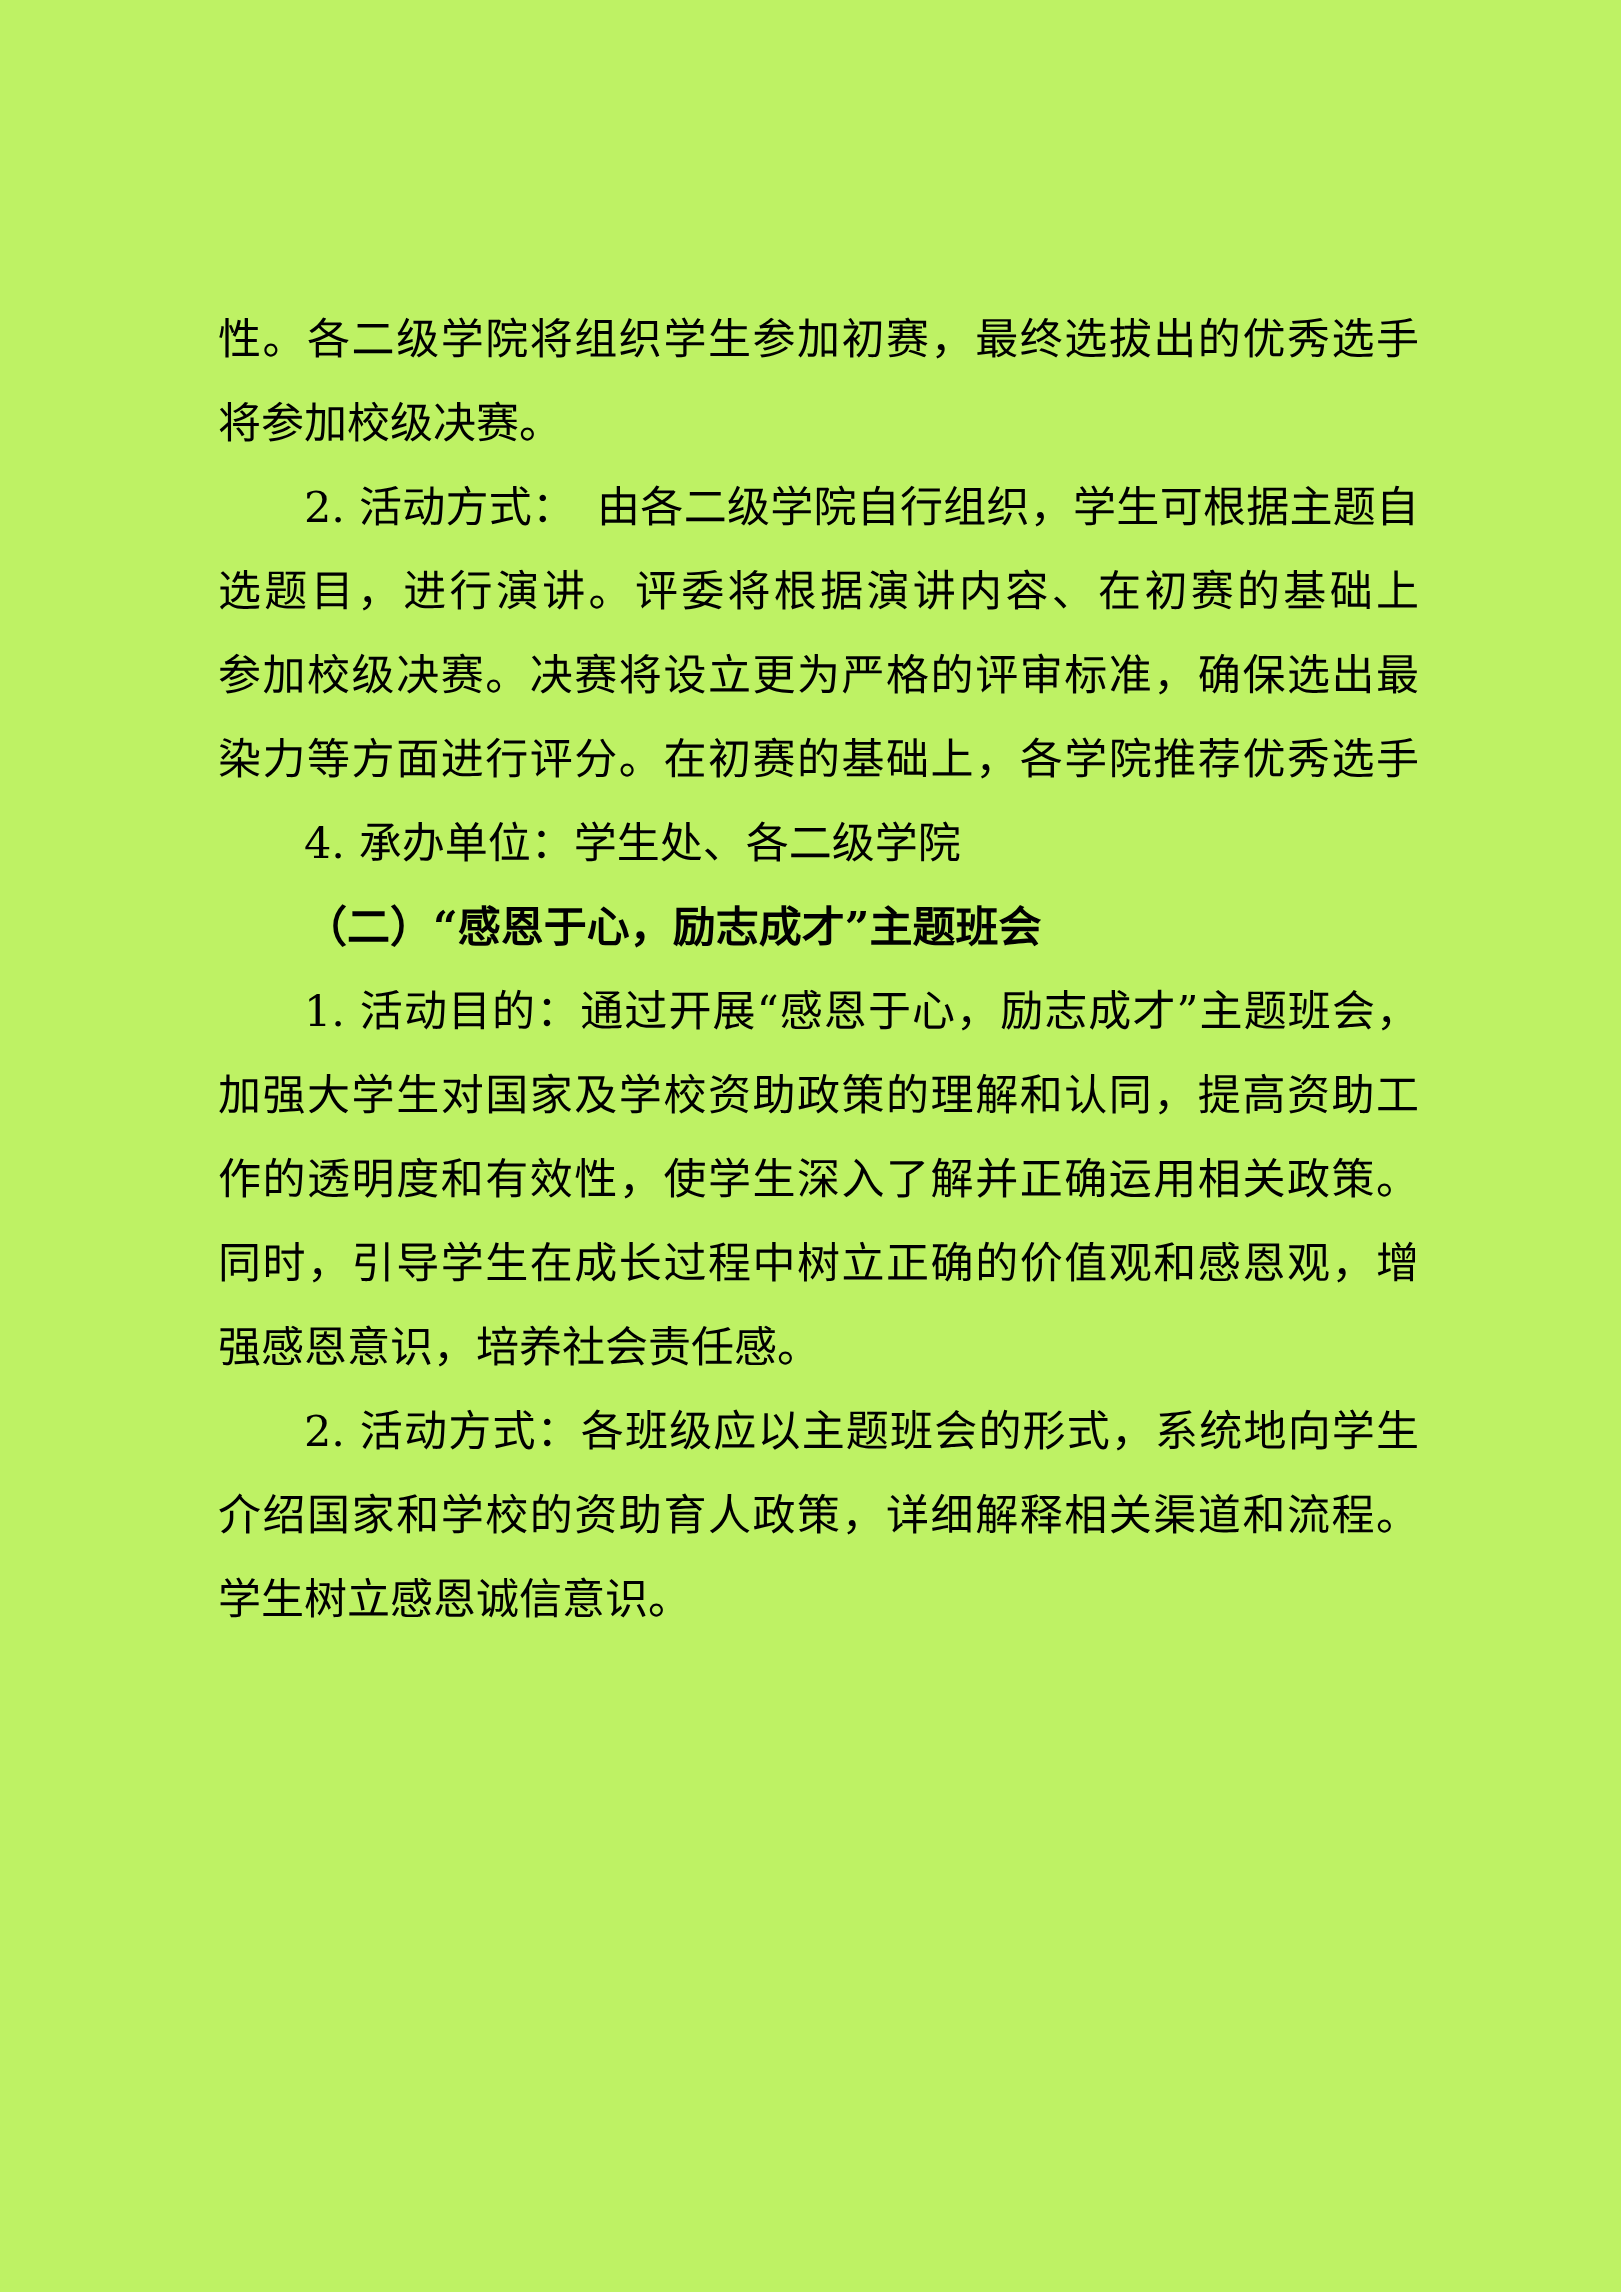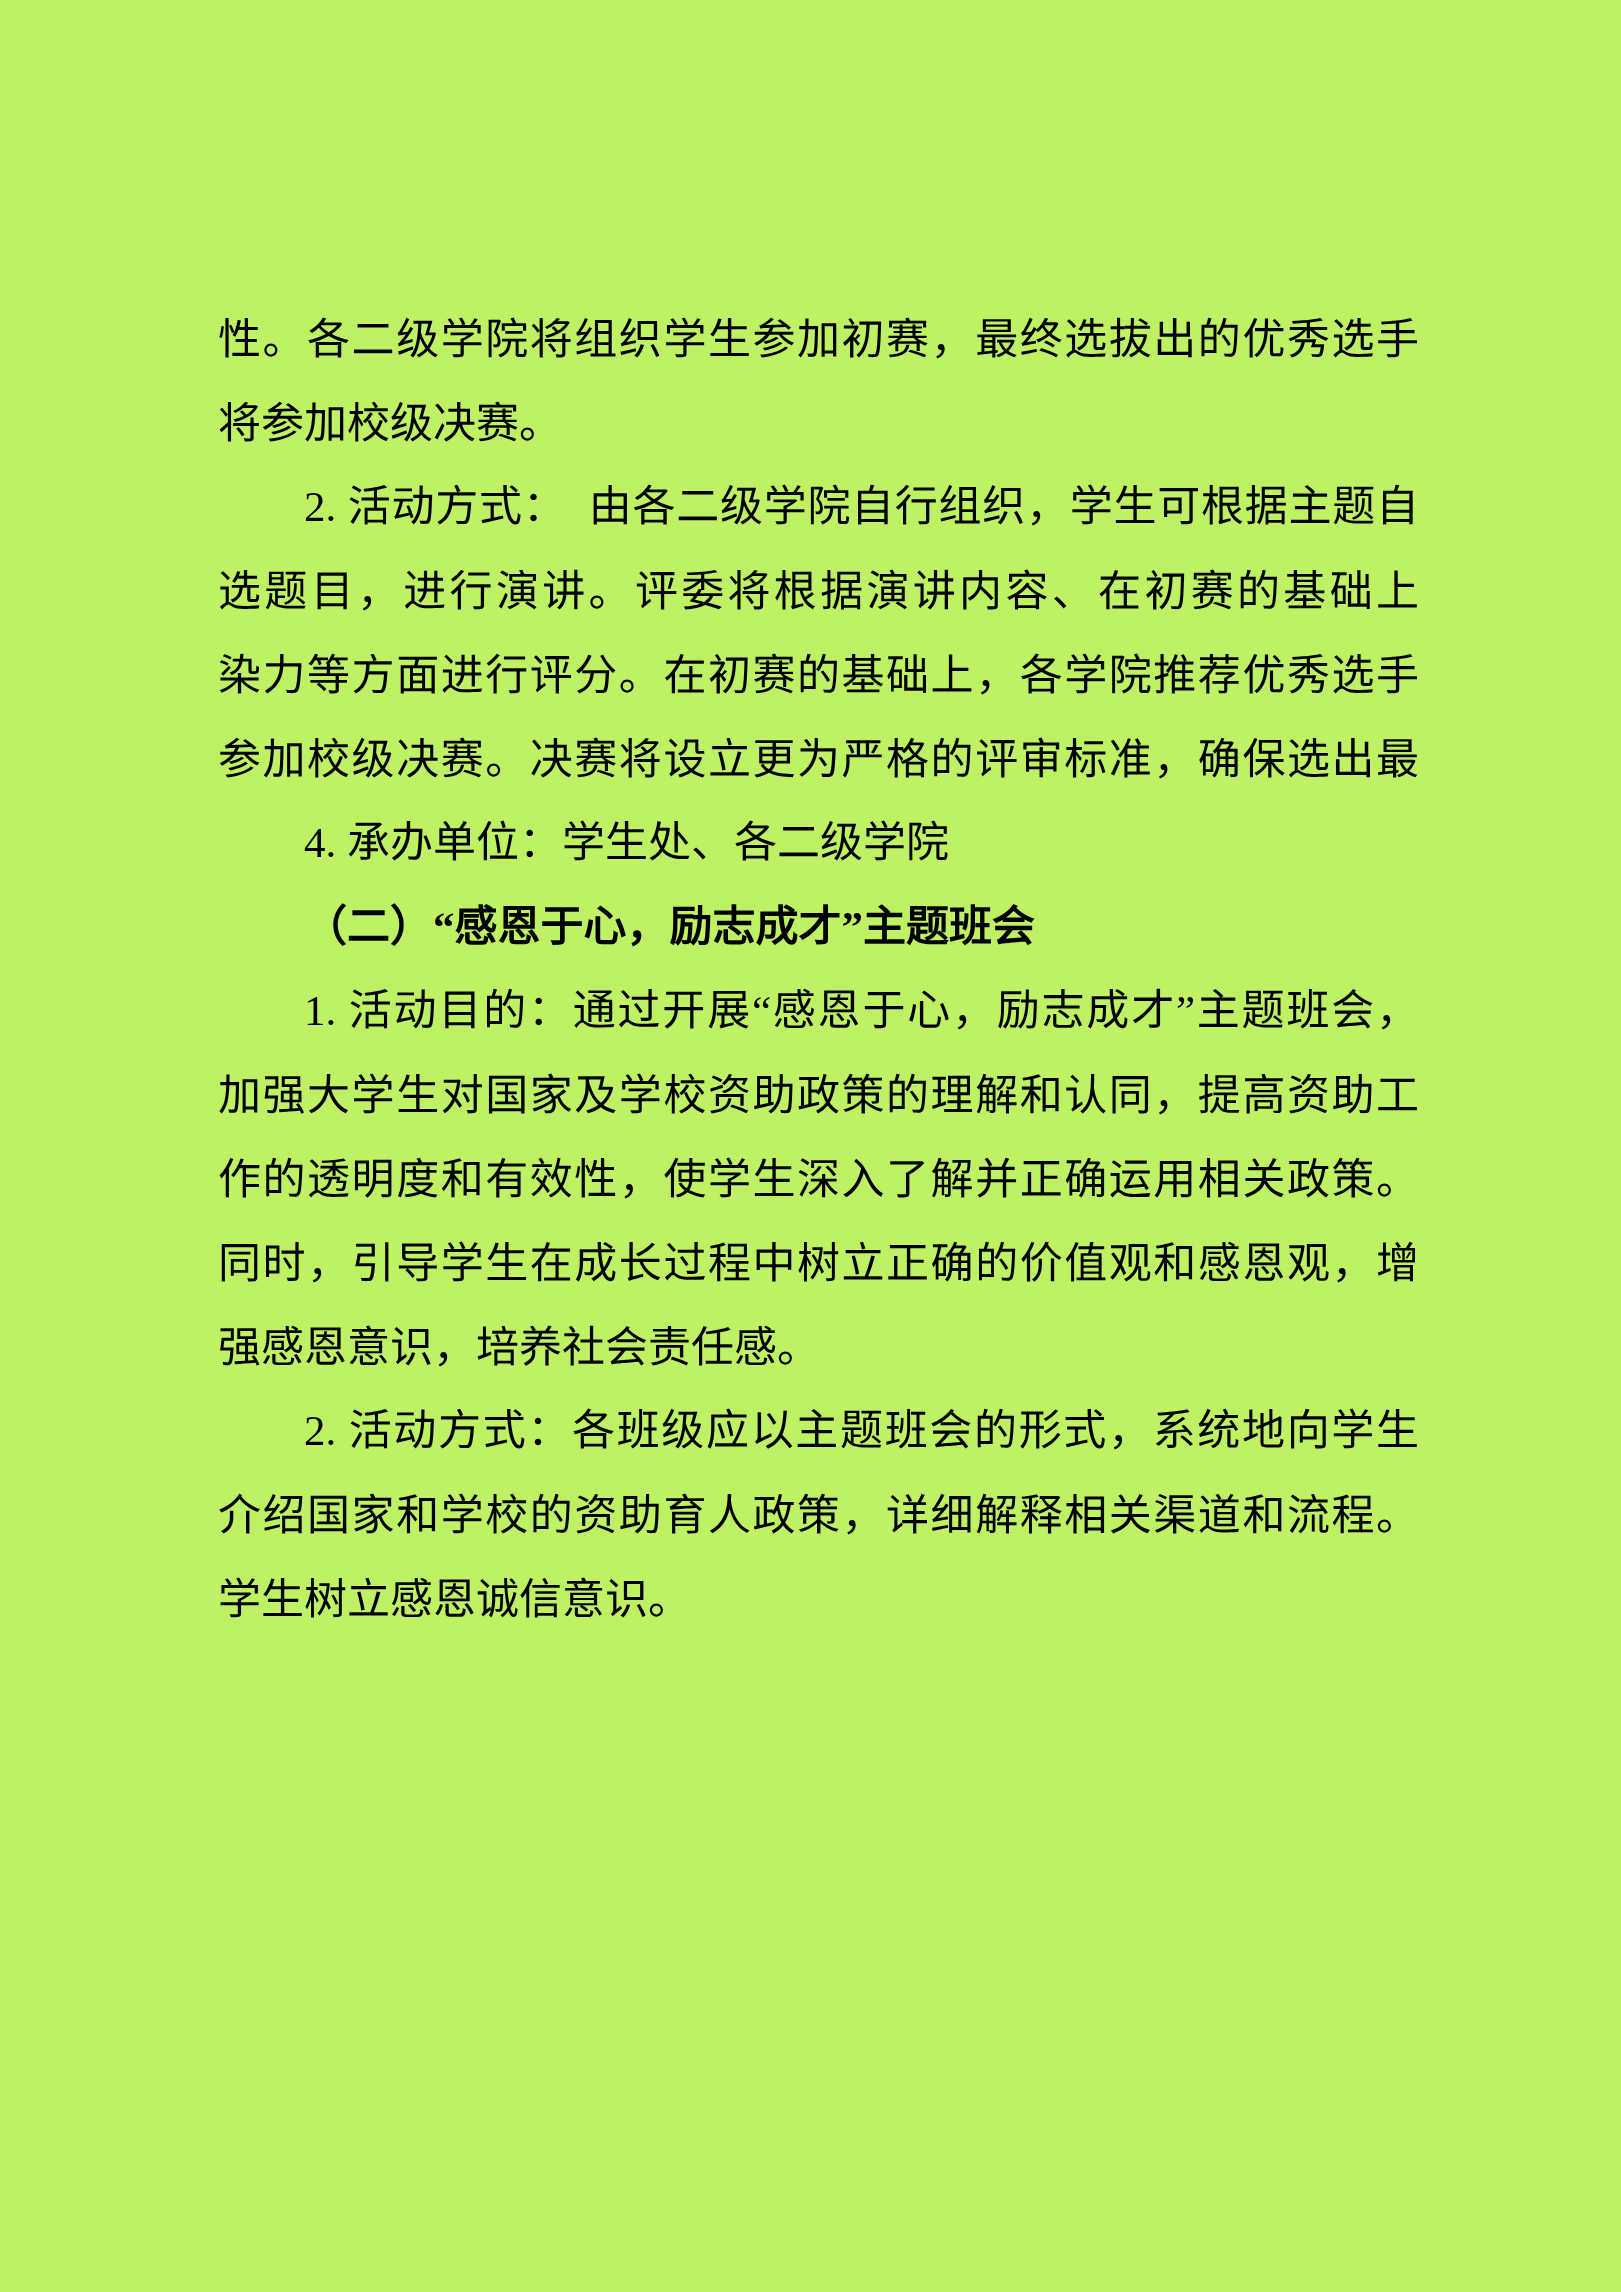--- a/index.html
+++ b/index.html
@@ -31,37 +31,36 @@
     text-justify: inter-character;
     text-align-last: left;
     white-space: normal;
     overflow: visible;
   }
   .text-line.fill {
     text-align-last: justify;
   }
   .text-line.indent {
     padding-left: 86px;
-    font-family: Liberation Serif, serif;
   }
   .text-line.bold {
     font-weight: bold;
   }
 </style>
 </head>
 <body>
 
 <div class="page">
   <div class="doc-body">
       <div class="text-line fill">性。各二级学院将组织学生参加初赛，最终选拔出的优秀选手</div>
       <div class="text-line">将参加校级决赛。</div>
       <div class="text-line fill indent">2. 活动方式：　由各二级学院自行组织，学生可根据主题自</div>
       <div class="text-line fill">选题目，进行演讲。评委将根据演讲内容、在初赛的基础上</div>
+      <div class="text-line fill">参加校级决赛。决赛将设立更为严格的评审标准，确保选出最</div>
       <div class="text-line fill">染力等方面进行评分。在初赛的基础上，各学院推荐优秀选手</div>
-      <div class="text-line fill">参加校级决赛。决赛将设立更为严格的评审标准，确保选出最</div>
       <div class="text-line indent">4. 承办单位：学生处、各二级学院</div>
       <div class="text-line indent bold">（二）“感恩于心，励志成才”主题班会</div>
       <div class="text-line fill indent">1. 活动目的：通过开展“感恩于心，励志成才”主题班会，</div>
       <div class="text-line fill">加强大学生对国家及学校资助政策的理解和认同，提高资助工</div>
       <div class="text-line fill">作的透明度和有效性，使学生深入了解并正确运用相关政策。</div>
       <div class="text-line fill">同时，引导学生在成长过程中树立正确的价值观和感恩观，增</div>
       <div class="text-line">强感恩意识，培养社会责任感。</div>
       <div class="text-line fill indent">2. 活动方式：各班级应以主题班会的形式，系统地向学生</div>
       <div class="text-line fill">介绍国家和学校的资助育人政策，详细解释相关渠道和流程。</div>
       <div class="text-line">学生树立感恩诚信意识。</div>

